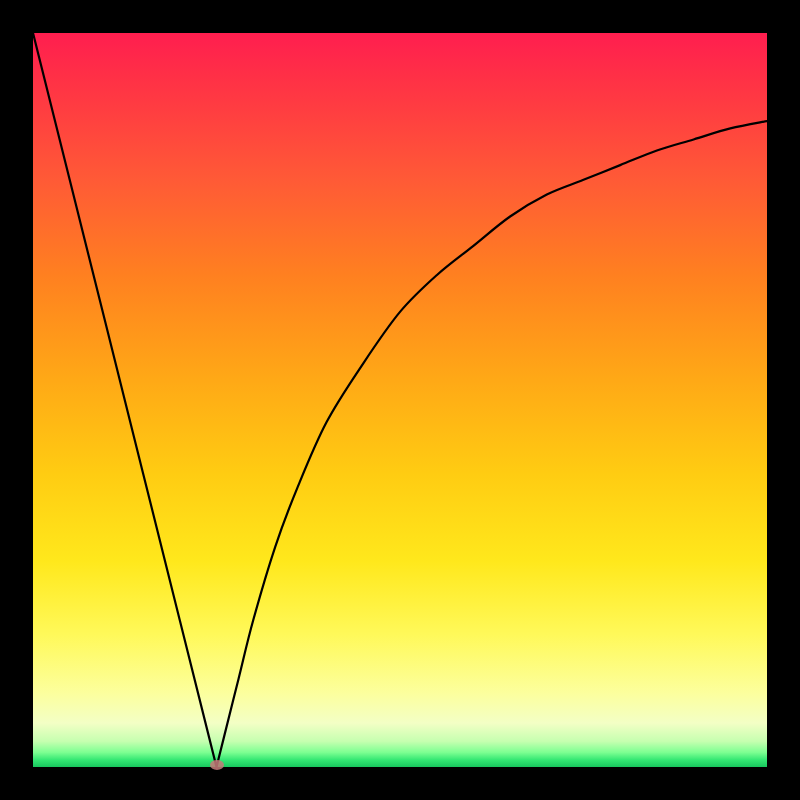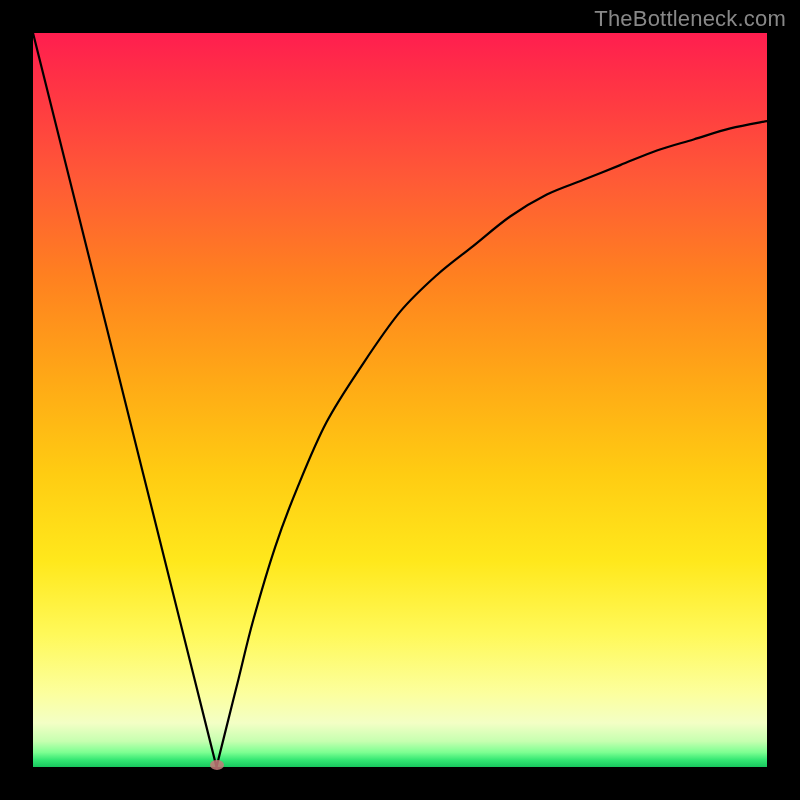--- a/index.html
+++ b/index.html
@@ -69,21 +69,20 @@
     border-radius: 50%;
     background: #c77a7a;
     opacity: 0.85;
     transform: translate(-50%, -50%);
   }
 </style>
 </head>
 <body>
 
 <div class="frame">
-  <div class="watermark">TheBottleneck.com</div>
 
   <div class="plot-area">
     <svg class="curve" viewBox="0 0 734 734" preserveAspectRatio="none">
       <path id="curve-path" d="M0.00 0.00 L36.70 146.80 L73.40 293.60 L110.10 440.40 L146.80 587.20 L176.16 704.64 L183.50 734.00 C184.72 729.11 187.17 719.32 190.84 704.64 C194.51 689.96 200.63 665.49 205.52 645.92 C210.41 626.35 214.08 609.22 220.20 587.20 C226.32 565.18 234.88 535.82 242.22 513.80 C249.56 491.78 255.68 475.88 264.24 455.08 C272.80 434.28 282.59 409.82 293.60 389.02 C304.61 368.22 318.07 348.65 330.30 330.30 C342.53 311.95 354.77 293.60 367.00 278.92 C379.23 264.24 391.47 253.23 403.70 242.22 C415.93 231.21 428.17 222.65 440.40 212.86 C452.63 203.07 464.87 192.06 477.10 183.50 C489.33 174.94 501.57 167.60 513.80 161.48 C526.03 155.36 538.27 151.69 550.50 146.80 C562.73 141.91 574.97 137.01 587.20 132.12 C599.43 127.23 611.67 121.72 623.90 117.44 C636.13 113.16 648.37 110.10 660.60 106.43 C672.83 102.76 685.07 98.48 697.30 95.42 C709.53 92.36 727.88 89.30 734.00 88.08 " fill="none" stroke="#000" stroke-width="2.2" stroke-linejoin="round" stroke-linecap="round"></path>
     </svg>
     <div class="minpoint" id="minpoint" style="left: 183.5px; top: 732px;"></div>
   </div>
 </div>
 
 </body></html>

